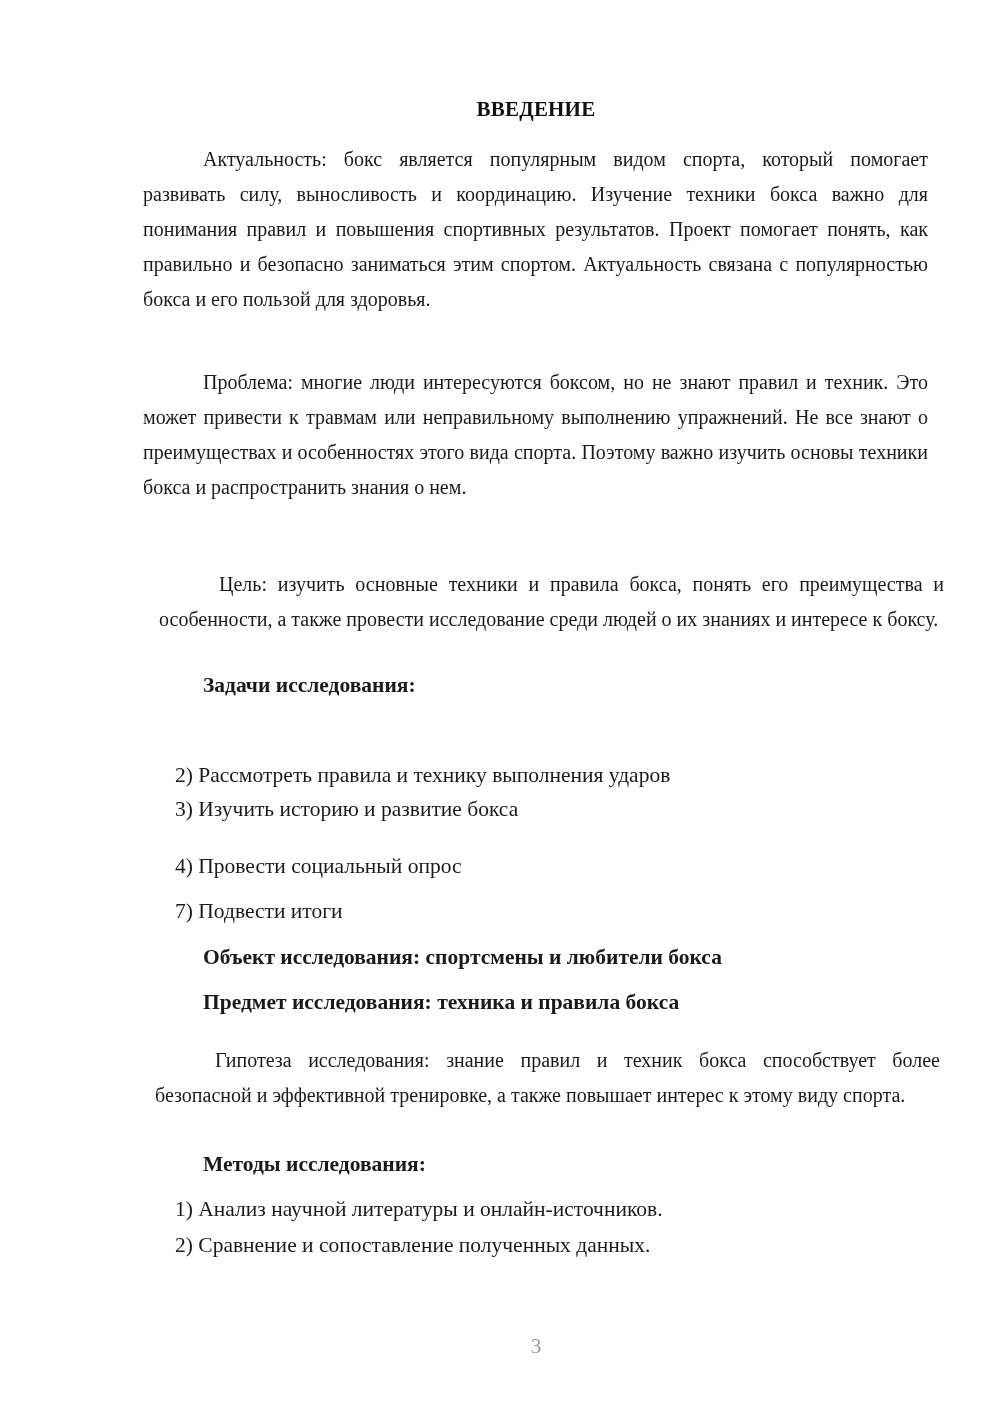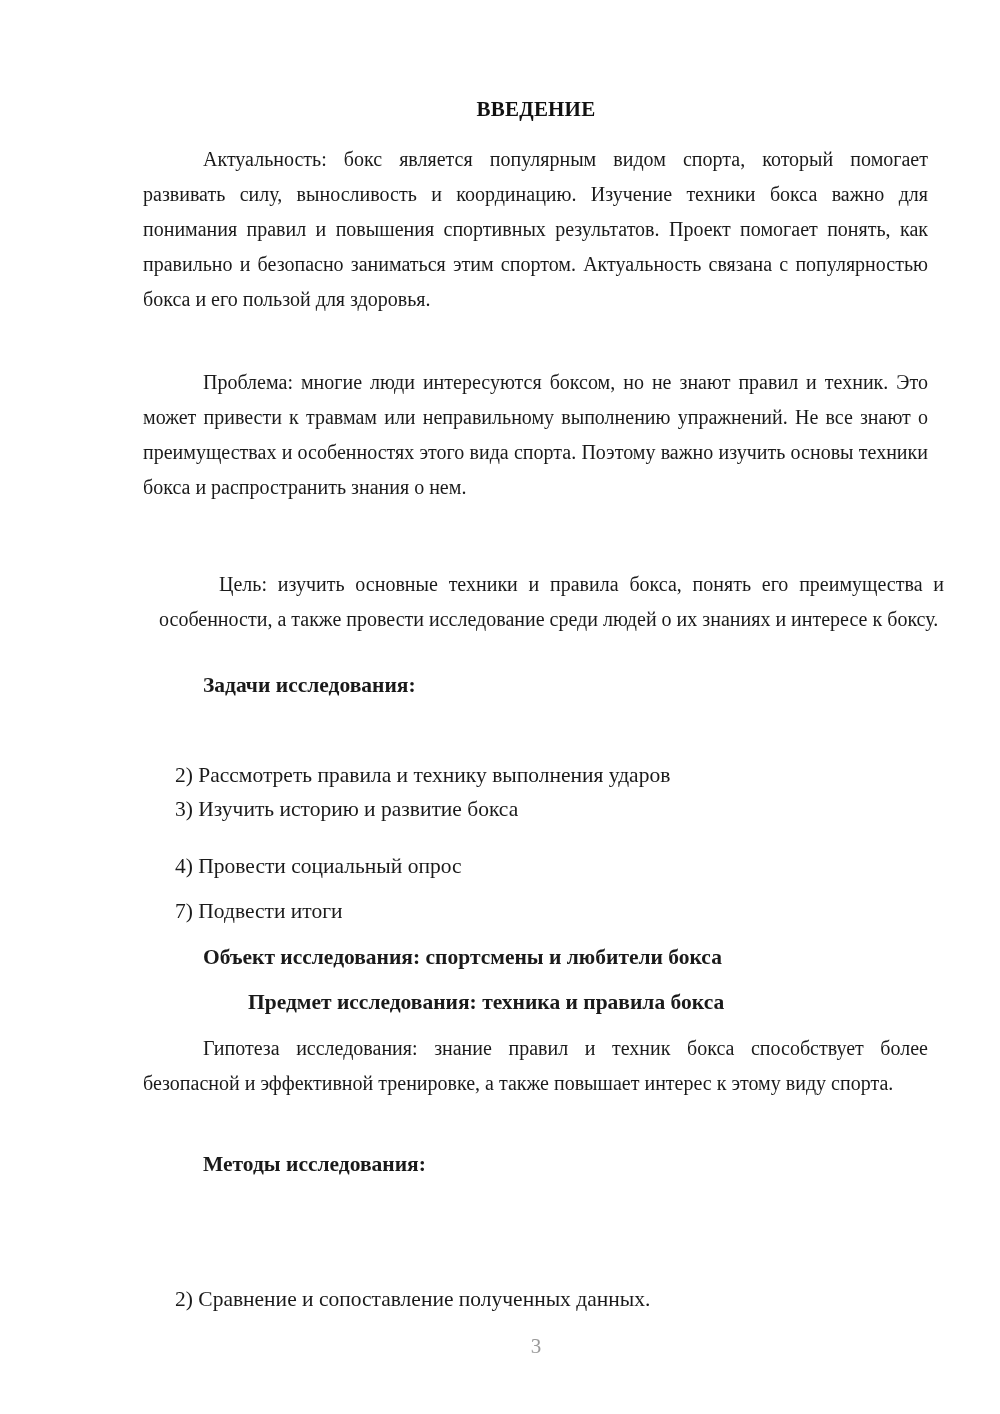--- a/index.html
+++ b/index.html
@@ -74,22 +74,23 @@
   <p class="para" style="top:551px; margin:16px;">Цель: изучить основные техники и правила бокса, понять его преимущества и особенности, а также провести исследование среди людей о их знаниях и интересе к боксу.</p>
 
   <div class="line indent" style="top:668px;">Задачи исследования:</div>
 
   <div class="line item" style="top:758px;">2) Рассмотреть правила и технику выполнения ударов</div>
   <div class="line item" style="top:792px;">3) Изучить историю и развитие бокса</div>
   <div class="line item" style="top:849px;">4) Провести социальный опрос</div>
   <div class="line item" style="top:894px;">7) Подвести итоги</div>
 
   <div class="line indent" style="top:940px;">Объект исследования: спортсмены и любители бокса</div>
-  <div class="line indent" style="top:985px;margin-left:45px;">Предмет исследования: техника и правила бокса</div>
+  <div class="line indent" style="top:985px;">Предмет исследования: техника и правила бокса</div>
 
-  <p class="para" style="top:1031px; margin:0;">Гипотеза исследования: знание правил и техник бокса способствует более безопасной и эффективной тренировке, а также повышает интерес к этому виду спорта.</p>
+  <p class="para" style="top:1031px; margin:12px;">Гипотеза исследования: знание правил и техник бокса способствует более безопасной и эффективной тренировке, а также повышает интерес к этому виду спорта.</p>
 
   <div class="line indent" style="top:1147px;">Методы исследования:</div>
 
-  <div class="line item" style="top:1282px;font-family:Liberation Serif, serif;">2) Сравнение и сопоставление полученных данных.</div>
+  <div class="line item" style="top:1192px;">1) Анализ научной литературы и онлайн-источников.</div>
+  <div class="line item" style="top:1228px;font-family:Liberation Serif, serif;">2) Сравнение и сопоставление полученных данных.</div>
 
   <div class="page-number">3</div>
 </div>
 
 </body></html>

